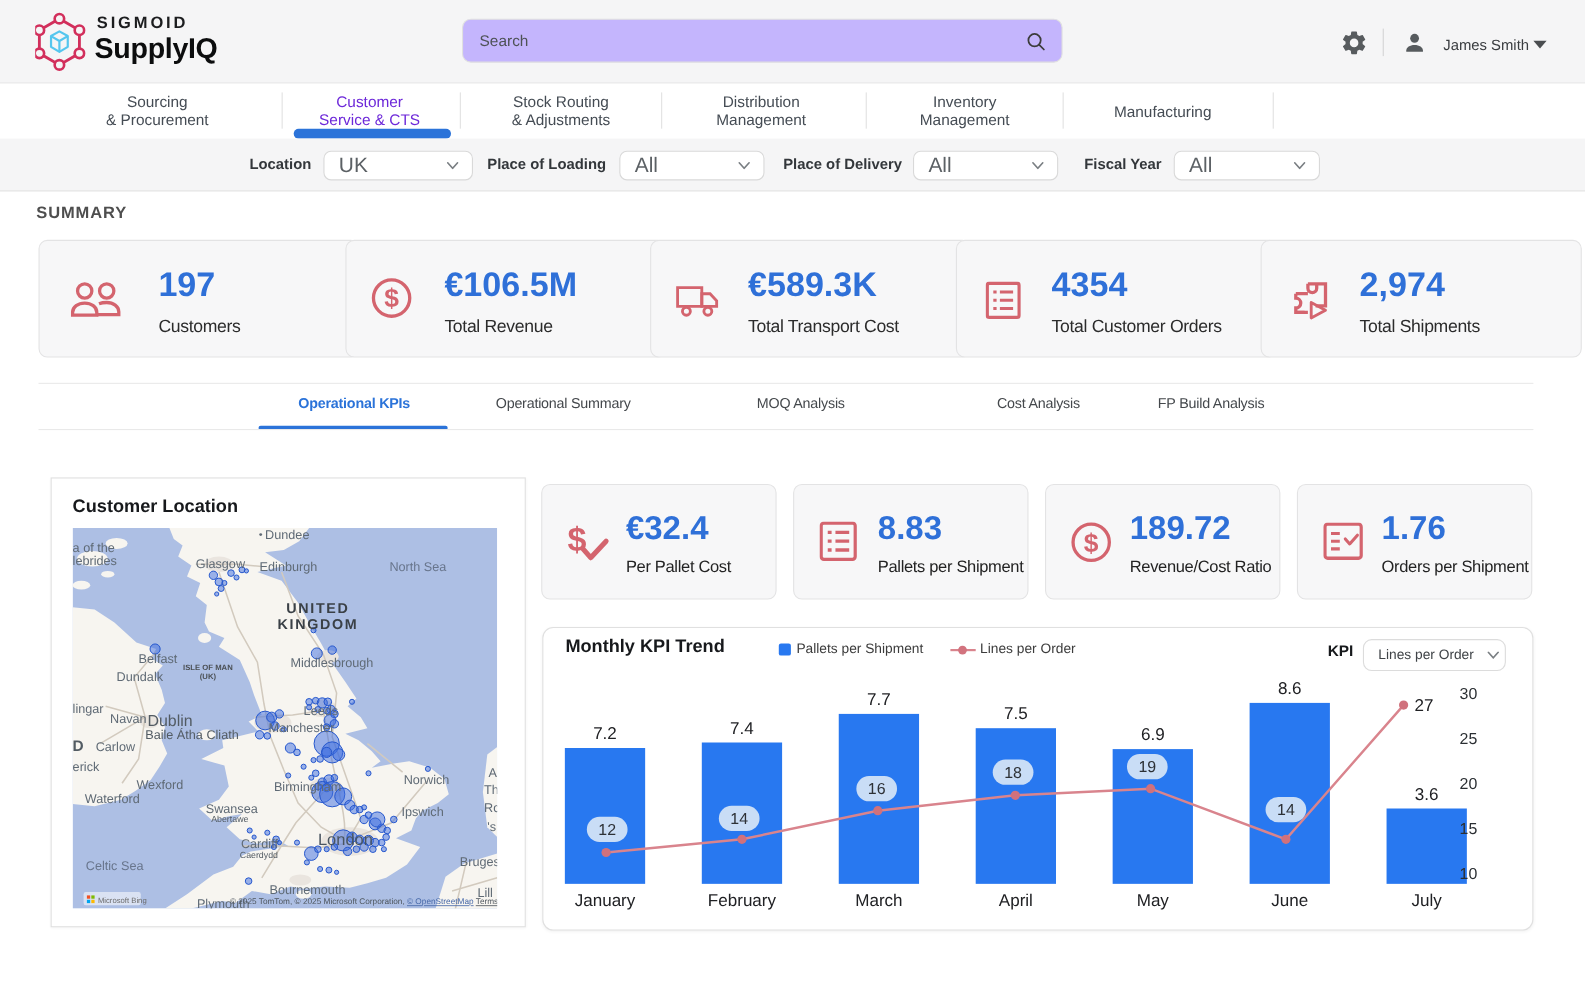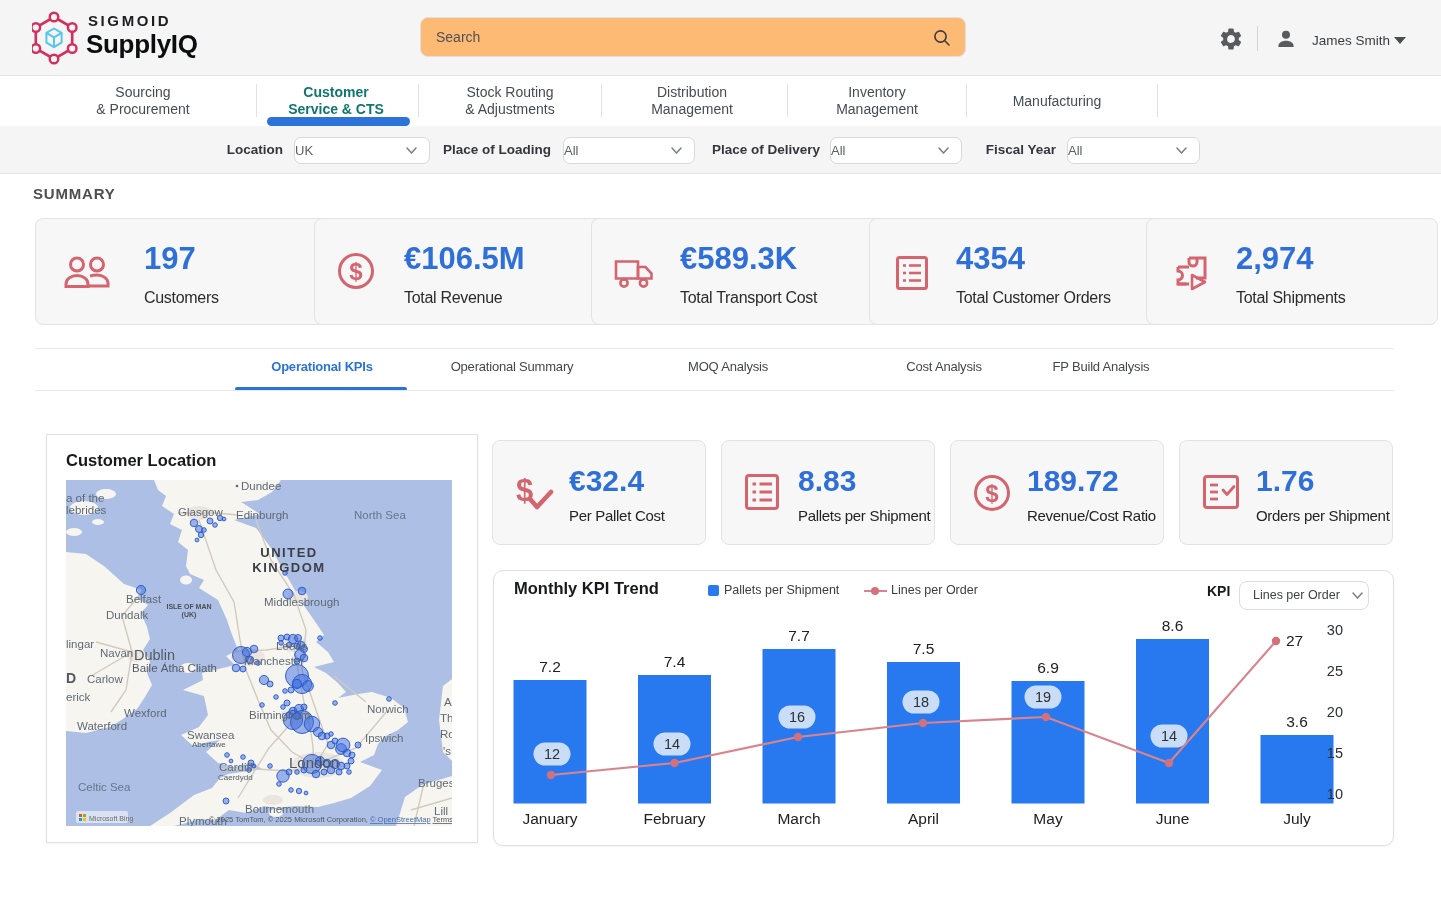--- a/index.html
+++ b/index.html
@@ -2,35 +2,35 @@
 <html><head>
 <meta charset="utf-8">
 <style>
 *{margin:0;padding:0;box-sizing:border-box}
 html,body{width:1441px;height:900px;background:#fff;font-family:"Liberation Sans",sans-serif;overflow:hidden}
 #page{position:relative;width:1441px;height:900px;background:#fff}
 
 #header{position:absolute;left:0;top:0;width:1441px;height:76px;background:#f5f5f6;border-bottom:1px solid #e4e4e4}
 #sigmoid{position:absolute;left:88px;top:12px;font-size:15px;letter-spacing:2.6px;color:#1c1d1f;font-weight:700}
 #supplyiq{position:absolute;left:86px;top:29px;font-size:26px;letter-spacing:-0.3px;color:#0c0d0e;font-weight:700}
-#search{position:absolute;left:420px;top:17px;width:546px;height:40px;background:#fdba74;border:1px solid #e0e0e0;border-radius:8px}
+#search{position:absolute;left:420px;top:17px;width:546px;height:40px;background:#c4b5fd;border:1px solid #e0e0e0;border-radius:8px}
 #search span{position:absolute;left:15px;top:11px;font-size:14px;color:#4e5256}
 #username{position:absolute;left:1312px;top:33px;font-size:13.5px;color:#3a3d40}
 #hdivider{position:absolute;left:1257px;top:26px;width:1px;height:25px;background:#d4d4d4}
 #caret{position:absolute;left:1394px;top:37px;width:0;height:0;border-left:6.5px solid transparent;border-right:6.5px solid transparent;border-top:7.5px solid #4a4d50}
 
 #nav{position:absolute;left:0;top:76px;width:1441px;height:50px;background:#fff}
 .tab{position:absolute;top:0;height:50px;display:flex;align-items:center;justify-content:center;text-align:center;font-size:14px;line-height:17px;color:#454c54}
 .tdiv{position:absolute;top:84px;width:1px;height:33px;background:#e2e2e2}
 #underline{position:absolute;left:267px;top:117px;width:143px;height:9px;background:#2b73d9;border-radius:5px}
-.tab.active{color:#0f766e;font-weight:700}
+.tab.active{color:#6d28d9;font-weight:400}
 
 #filters{position:absolute;left:0;top:126px;width:1441px;height:48px;background:#f5f5f6;border-bottom:1px solid #e4e4e4}
 .flabel{position:absolute;top:16px;font-size:13.5px;font-weight:700;color:#33373b;text-align:right}
-.fselect{position:absolute;top:11px;height:27px;background:#fff;border:1px solid #d9d9d9;border-radius:7px;font-size:13px;color:#5c6165;line-height:25px;}
+.fselect{position:absolute;top:11px;height:27px;background:#fff;border:1px solid #d9d9d9;border-radius:7px;font-size:19px;color:#5c6165;line-height:25px;padding-left:13px}
 .chev{position:absolute;top:21px;width:11px;height:7px}
 
 #summary-title{position:absolute;left:33px;top:185px;font-size:15px;font-weight:700;letter-spacing:0.8px;color:#4e4e4e}
 .scard{position:absolute;top:218px;width:292px;height:107px;background:#f7f7f8;border:1px solid #e3e3e4;border-radius:8px}
 .sval{position:absolute;top:22px;font-size:31px;font-weight:700;color:#2f70d8}
 .slab{position:absolute;top:70px;font-size:16px;letter-spacing:-0.3px;color:#2b2b2b;white-space:nowrap}
 
 .stline{position:absolute;left:35px;width:1359px;height:1px;background:#e9e9e9}
 .stab{position:absolute;top:359px;font-size:13px;letter-spacing:-0.2px;color:#44484c;transform:translateX(-50%)}
 .stab.active{color:#2b73d9;font-weight:700}

